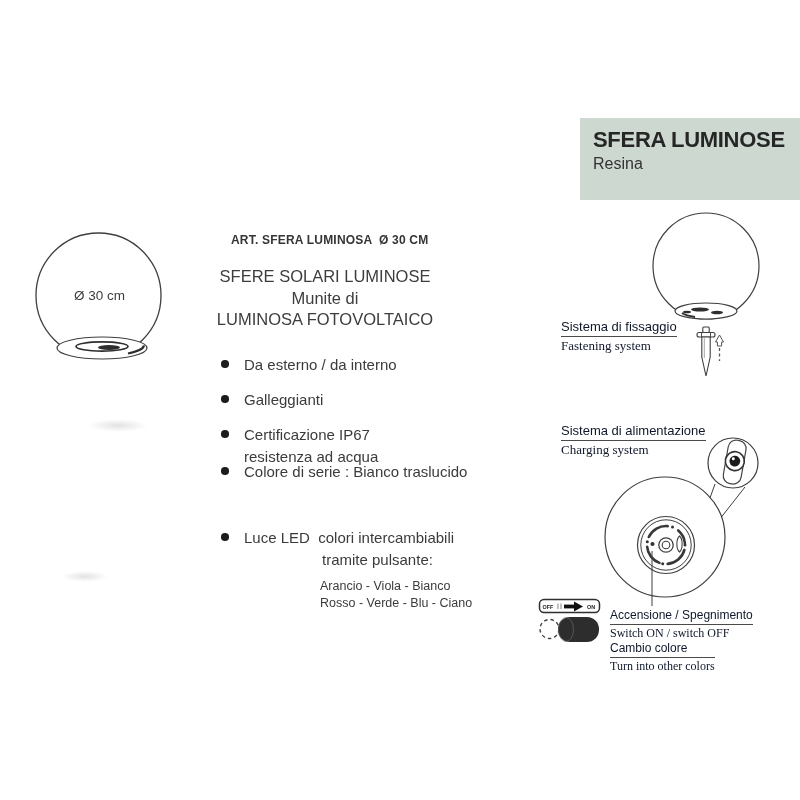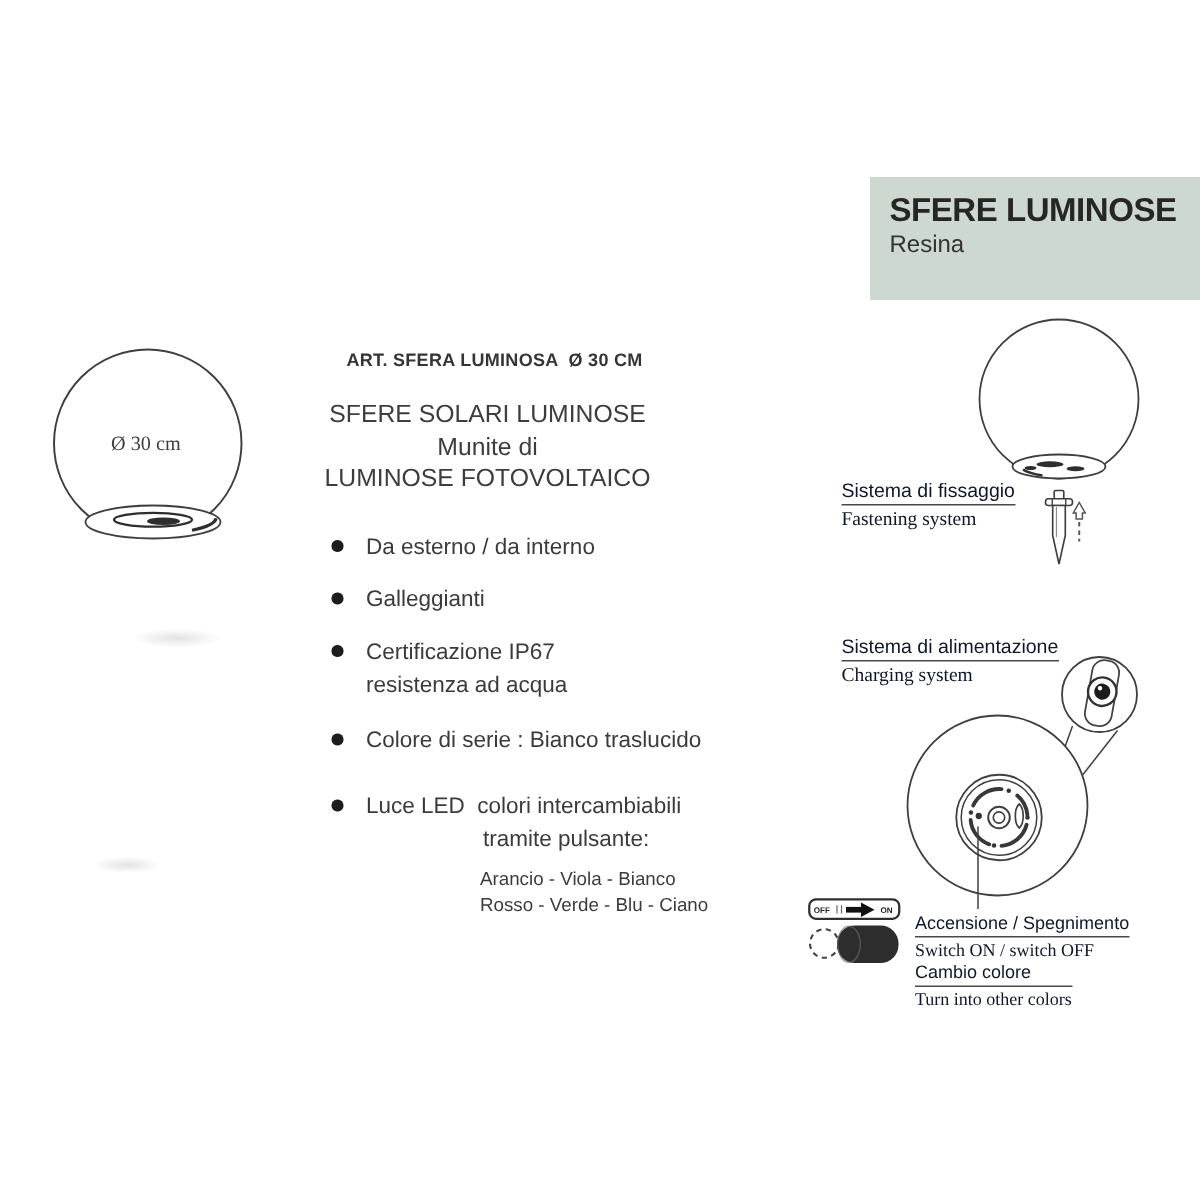--- a/index.html
+++ b/index.html
@@ -11,21 +11,21 @@
   .abs{position:absolute;}
   .pre{white-space:pre;}
 
   
   .header-box{left:580px;top:118px;width:220px;height:82px;background:#cdd9d0;
     padding:10px 0 0 13px;box-sizing:border-box;}
   .header-title{font-size:22px;font-weight:bold;color:#262626;letter-spacing:-0.3px;line-height:24px;}
   .header-sub{font-size:16px;color:#333;margin-top:3px;}
 
   
-  .dia-label{left:74px;top:288px;font-size:13.5px;color:#3d3d3d;font-family:Liberation Serif, serif;}
+  .dia-label{left:74px;top:288px;font-size:13.5px;color:#3d3d3d;}
 
   
   .art-line{left:231px;top:233px;font-size:12px;font-weight:600;color:#353535;letter-spacing:0.2px;text-align:right;}
   .heading{left:205px;top:266px;width:240px;text-align:center;font-size:16.5px;
     line-height:21.5px;color:#3d3d3d;}
 
   
   .bullet{position:absolute;left:244px;font-size:15px;line-height:22px;color:#3b3b3b;}
   .dot{position:absolute;left:-23px;top:6px;width:7.5px;height:7.5px;border-radius:50%;background:#1d1d1d;}
   .bl2{display:block;}
@@ -43,54 +43,54 @@
   .pair-color{left:610px;top:642px;}
 
   
   .smudge{background:radial-gradient(ellipse,rgba(125,125,125,0.22),rgba(125,125,125,0) 70%);}
   svg{display:block;}
 </style>
 </head>
 <body>
 
 <div class="abs header-box">
-  <div class="header-title">SFERE LUMINOSE</div>
+  <div class="header-title">SFERA LUMINOSE</div>
   <div class="header-sub">Resina</div>
 </div>
 
 <svg class="abs" style="left:30px;top:226px;" width="142" height="150" viewBox="0 0 142 150">
   <circle cx="68.5" cy="69.5" r="62.5" fill="#fff" stroke="#3f3f3f" stroke-width="1.3"></circle>
   <ellipse cx="72" cy="122" rx="45" ry="11" fill="#fff" stroke="#3f3f3f" stroke-width="1.2"></ellipse>
   <ellipse cx="72" cy="120.5" rx="26" ry="4.6" fill="none" stroke="#2e2e2e" stroke-width="1.6"></ellipse>
   <ellipse cx="79" cy="121.5" rx="11" ry="2.5" fill="#2e2e2e"></ellipse>
   <path d="M98,127.5 A45,11 0 0 0 114,119.5" stroke="#2e2e2e" stroke-width="2.2" fill="none"></path>
 </svg>
 <div class="abs dia-label">Ø 30 cm</div>
 
 <div class="abs art-line pre">ART. SFERA LUMINOSA  Ø 30 CM</div>
 <div class="abs heading">
   <div>SFERE SOLARI LUMINOSE</div>
   <div>Munite di</div>
-  <div>LUMINOSE FOTOVOLTAICO</div>
+  <div>LUMINOSA FOTOVOLTAICO</div>
 </div>
 
 <div class="bullet" style="top:354px">
   <span class="dot"></span>
   <span class="pre">Da esterno / da interno</span>
 </div>
 <div class="bullet" style="top:389px">
   <span class="dot"></span>
   <span class="pre">Galleggianti</span>
 </div>
 <div class="bullet" style="top:424px">
   <span class="dot"></span>
   <span class="pre">Certificazione IP67</span>
   <span class="bl2">resistenza ad acqua</span>
 </div>
-<div class="bullet" style="top:483px">
+<div class="bullet" style="top:461px">
   <span class="dot"></span>
   <span class="pre">Colore di serie : Bianco traslucido</span>
 </div>
 <div class="bullet" style="top:527px">
   <span class="dot"></span>
   <span class="pre">Luce LED  colori intercambiabili</span>
   <span class="bl2 indent78">tramite pulsante:</span>
 </div>
 <div class="abs led-colors">
   <div>Arancio - Viola - Bianco</div>

